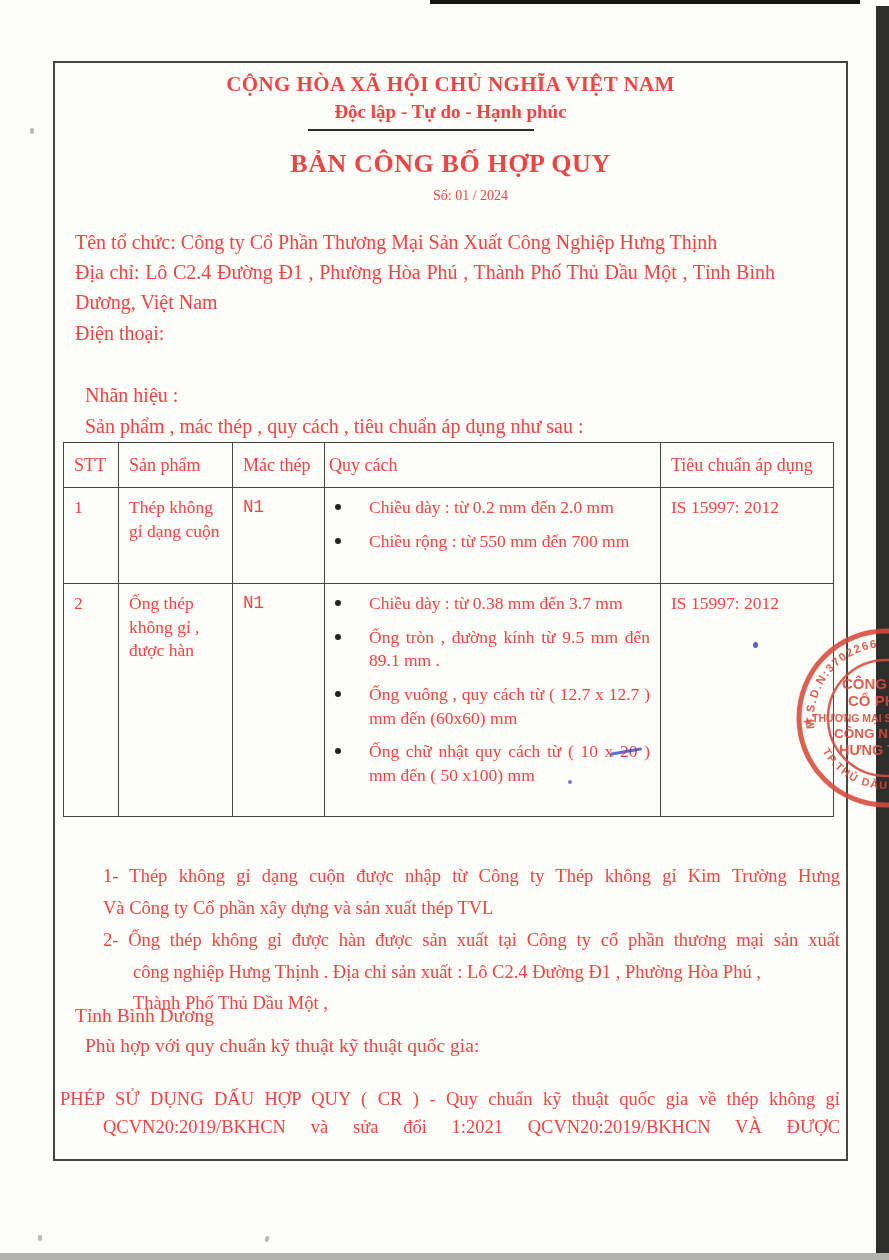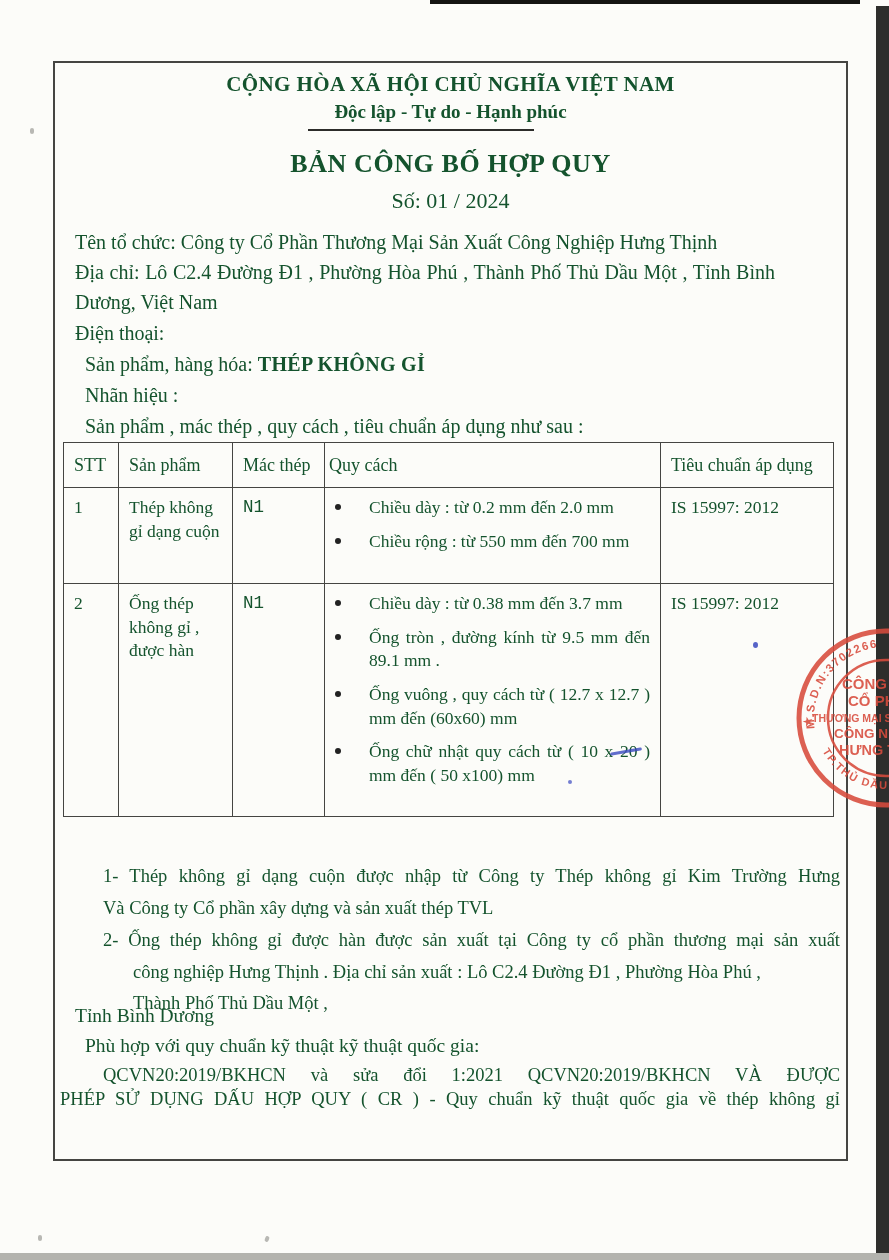--- a/index.html
+++ b/index.html
@@ -1,35 +1,35 @@
 <!DOCTYPE html>
 <html><head>
 <meta charset="utf-8">
 <style>
   html,body{margin:0;padding:0;background:#e8e8e6;}
   .scan{
     position:relative;width:889px;height:1260px;margin:0 auto;
     background:#fcfcf9;overflow:hidden;
-    font-family:"Liberation Serif","DejaVu Serif",serif;color:#14532d;
+    font-family:"Liberation Serif","DejaVu Serif",serif;color:#ef4444;
   }
   .abs{position:absolute;}
   
   .top-line{left:430px;top:0;width:430px;height:4px;background:#141412;}
   .right-strip{left:876px;top:6px;width:13px;height:1254px;background:#2e2e2c;}
   .bottom-strip{left:0;top:1253px;width:889px;height:7px;background:#b3b3ae;}
   .speck{width:4px;height:6px;background:#8a8a86;border-radius:2px;opacity:.6;}
   
   .frame{left:53px;top:61px;width:791px;height:1096px;border:2px solid #454542;}
   
   .center-band{left:53px;width:795px;text-align:center;}
   .nat1{top:72px;font-size:21px;font-weight:bold;letter-spacing:.4px;}
   .nat2{top:101px;font-size:19px;font-weight:bold;}
   .motto-underline{left:308px;top:129px;width:226px;height:0;border-bottom:2.5px solid #2c2c2a;}
   .doc-title{top:149px;font-size:26px;font-weight:bold;letter-spacing:.6px;}
-  .doc-number{top:188px;font-size:22px;}
+  .doc-number{top:188px;font-size:14px;padding-left:20px;}
   
   .p{font-size:20px;line-height:30px;}
   .org{left:75px;top:227px;width:760px;}
   .addr{left:75px;top:257px;width:700px;text-align:justify;}
   .phone{left:75px;top:318px;}
   .product{left:85px;top:349px;}
   .product b{font-weight:bold;letter-spacing:.3px;}
   .brand{left:85px;top:380px;}
   .intro{left:85px;top:411px;}
   
@@ -51,21 +51,21 @@
   
   .note{font-size:18.5px;line-height:31px;}
   .jl{text-align:justify;text-align-last:justify;}
   .n1a{left:103px;top:861px;width:737px;}
   .n1b{left:103px;top:893px;width:737px;white-space:nowrap;}
   .n2a{left:103px;top:925px;width:737px;}
   .n2b{left:133px;top:957px;width:710px;white-space:nowrap;}
   .n2c{left:133px;top:988px;width:710px;white-space:nowrap;}
   .prov{left:75px;top:1000px;font-size:19.5px;line-height:31px;white-space:nowrap;}
   .conf{left:85px;top:1030px;font-size:19.5px;line-height:31px;white-space:nowrap;}
-  .qcvn1{left:103px;top:1060px;width:737px;}
+  .qcvn1{left:103px;top:1112px;width:737px;}
   .qcvn2{left:60px;top:1084px;width:780px;}
   
   .ink-dot1{left:753px;top:642px;width:5px;height:6px;border-radius:50%;background:#3a49c0;opacity:.85;}
   .ink-stroke{left:610px;top:750px;width:32px;height:2.5px;background:#3a49c0;opacity:.8;
     transform:rotate(-10deg);border-radius:2px;}
   .ink-dot2{left:568px;top:780px;width:4px;height:4px;border-radius:50%;background:#3a49c0;opacity:.7;}
   
   .stamp{left:790px;top:622px;width:192px;height:192px;opacity:.88;}
 </style>
 </head>
@@ -85,21 +85,20 @@
   <div class="abs center-band nat1">CỘNG HÒA XÃ HỘI CHỦ NGHĨA VIỆT NAM</div>
   <div class="abs center-band nat2">Độc lập - Tự do - Hạnh phúc</div>
   <div class="abs motto-underline"></div>
 
   <div class="abs center-band doc-title">BẢN CÔNG BỐ HỢP QUY</div>
   <div class="abs center-band doc-number">Số: 01 / 2024</div>
 
   <div class="abs p org">Tên tổ chức: Công ty Cổ Phần Thương Mại Sản Xuất Công Nghiệp Hưng Thịnh</div>
   <div class="abs p addr">Địa chỉ: Lô C2.4 Đường Đ1 , Phường Hòa Phú , Thành Phố Thủ Dầu Một , Tỉnh Bình Dương, Việt Nam</div>
   <div class="abs p phone">Điện thoại:</div>
-  <div class="abs p product"><span>Sản phẩm, hàng hóa: </span><b>THÉP KHÔNG GỈ</b></div>
   <div class="abs p brand">Nhãn hiệu :</div>
   <div class="abs p intro">Sản phẩm , mác thép , quy cách , tiêu chuẩn áp dụng như sau :</div>
 
   <table class="abs spec-table">
     <colgroup>
       <col style="width:55px">
         <col style="width:114px">
         <col style="width:92px">
         <col style="width:336px">
         <col style="width:173px">

